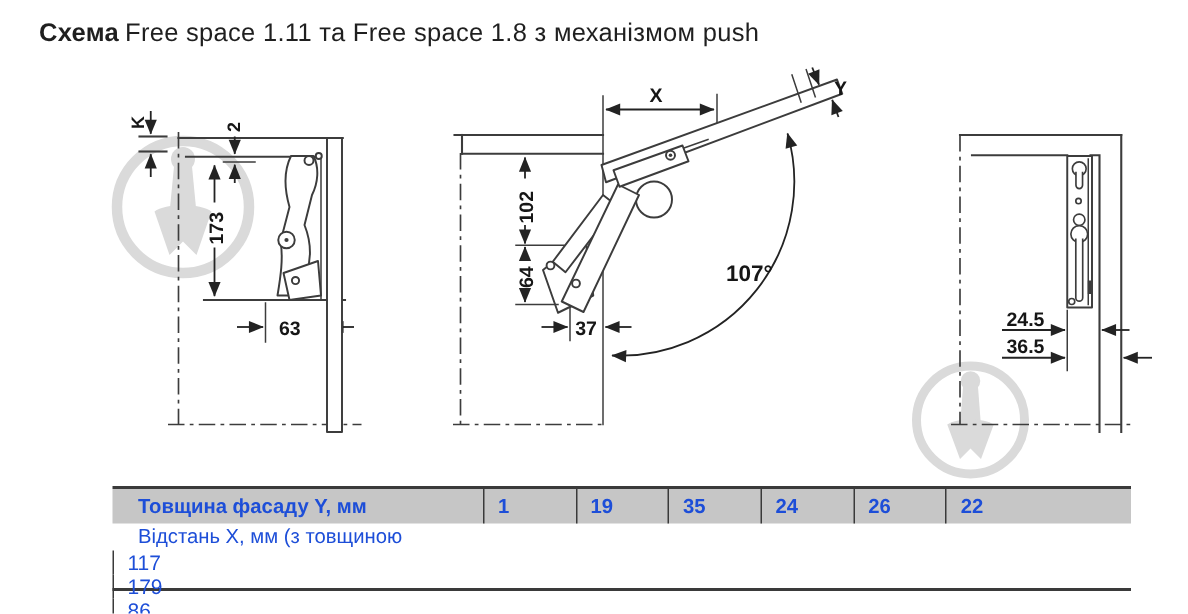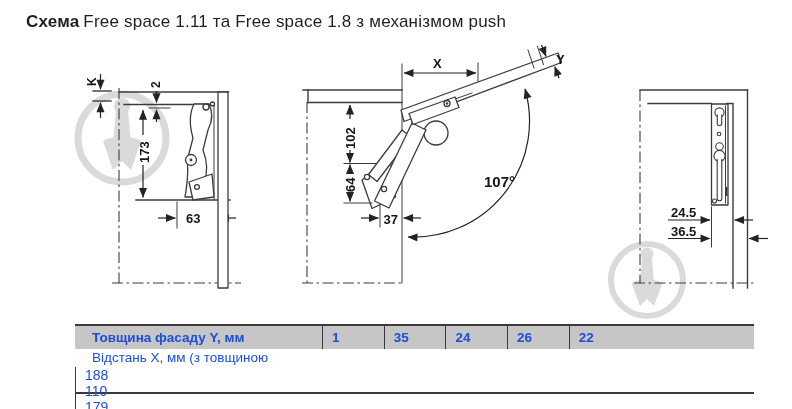--- a/index.html
+++ b/index.html
@@ -185,29 +185,29 @@
     <line class="dim" marker-end="url(#ar)" x1="668" y1="238.5" x2="710" y2="238.5"></line>
     <line class="dim" marker-end="url(#ar)" x1="768" y1="238.5" x2="749.1" y2="238.5"></line>
     <text class="dimtxt" x="671" y="235.5">36.5</text>
   </g>
 </svg>
 
 <div class="table">
   <div class="tr head">
     <div class="td label">Товщина фасаду Y, мм</div>
     <div class="td num">1</div>
+    <div class="td num">19</div>
     <div class="td num">35</div>
     <div class="td num">24</div>
     <div class="td num">26</div>
     <div class="td num">22</div>
   </div>
   <div class="tr body">
     <div class="td label">
       <div>Відстань X, мм (з товщиною</div>
     </div>
-    <div class="td num">188</div>
-    <div class="td num">110</div>
+    <div class="td num">117</div>
     <div class="td num">179</div>
     <div class="td num">86</div>
     <div class="td num">83</div>
     <div class="td num">76</div>
   </div>
 </div>
 
 </body></html>

